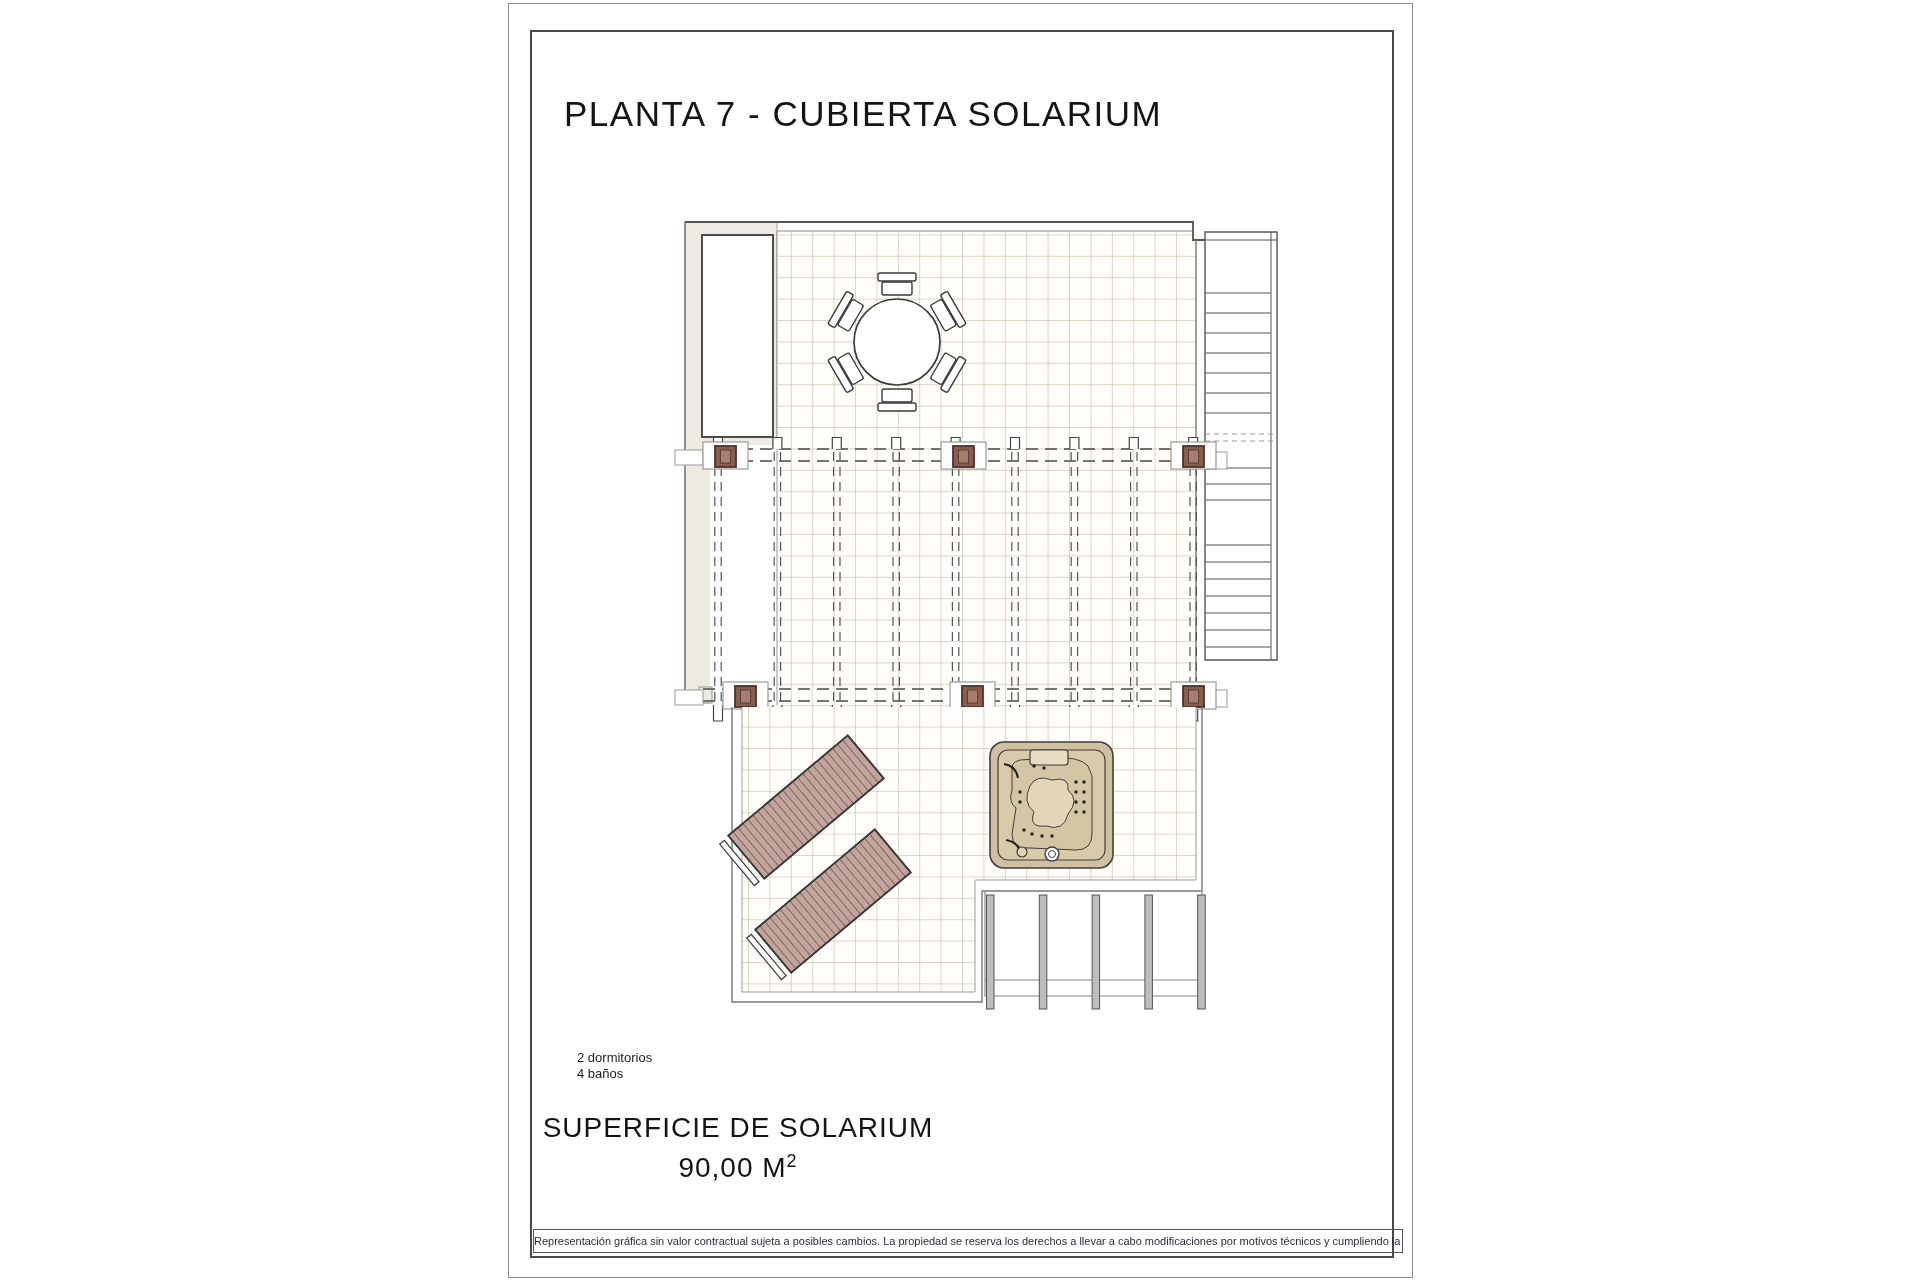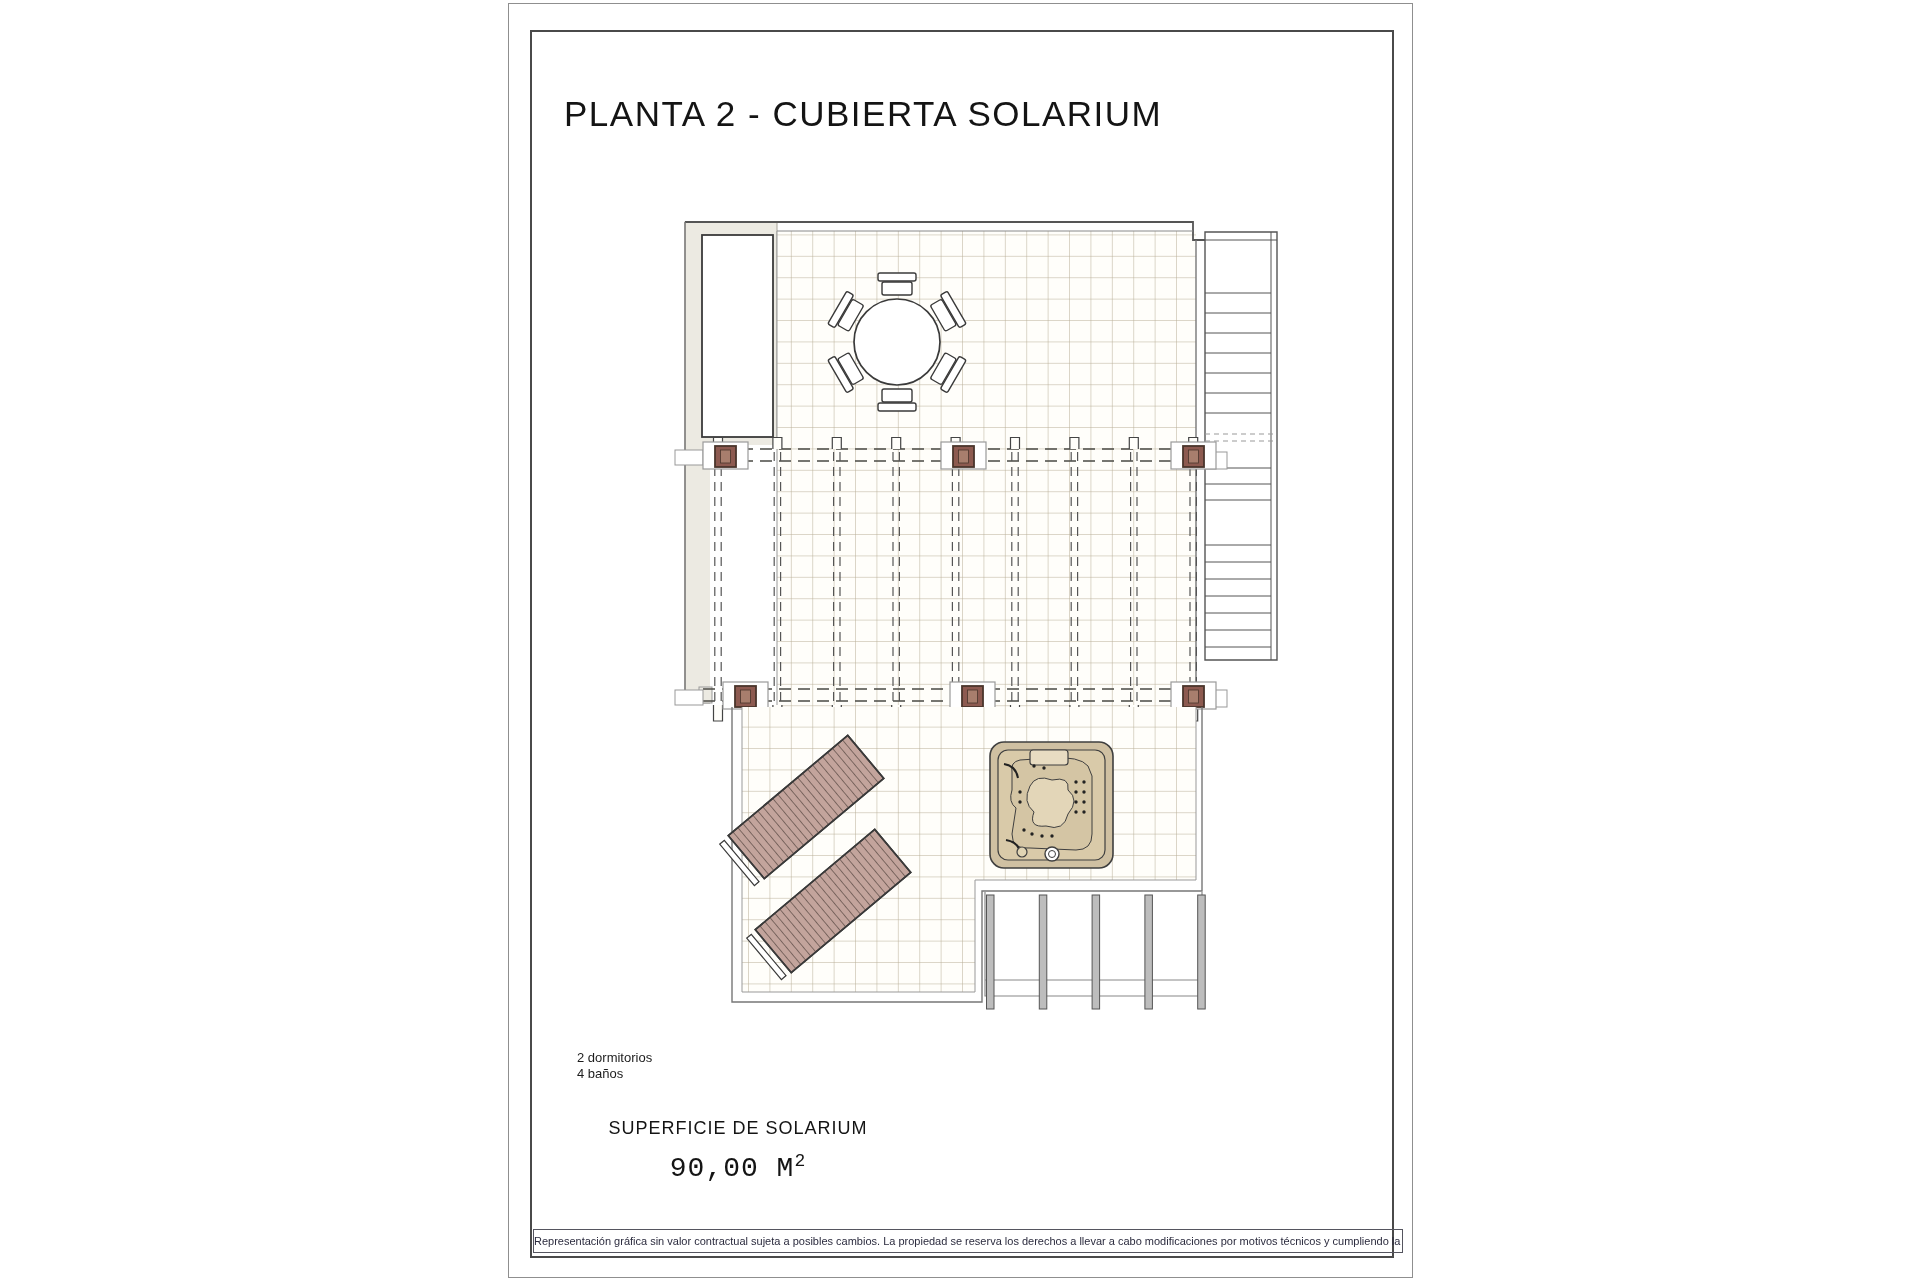--- a/index.html
+++ b/index.html
@@ -3,34 +3,34 @@
 <meta charset="utf-8">
 <style>
   html,body{margin:0;padding:0;background:#ffffff;}
   body{width:1920px;height:1280px;position:relative;font-family:"Liberation Sans",sans-serif;overflow:hidden;}
   .abs{position:absolute;}
   .page-outer{left:508px;top:3px;width:903px;height:1273px;border:1.5px solid #8f8f8f;background:#ffffff;}
   .page-frame{left:530px;top:30px;width:860px;height:1224px;border:2px solid #4a4a4a;background:#ffffff;}
   .plan-title{left:564px;top:94px;width:700px;font-size:35px;letter-spacing:1.5px;color:#141414;font-weight:400;white-space:nowrap;}
   .features{left:577px;top:1050px;font-size:13px;line-height:16px;color:#1c1c1c;}
   .surface-block{left:528px;top:1112px;width:420px;text-align:center;color:#141414;}
-  .surface-label{font-size:18px;letter-spacing:1px;line-height:32px;}
-  .surface-value{font-size:28px;letter-spacing:1px;line-height:34px;font-family:Liberation Mono, monospace;}
+  .surface-label{font-size:28px;letter-spacing:1px;line-height:32px;}
+  .surface-value{font-size:28px;letter-spacing:1px;line-height:34px;}
   .surface-value sup{font-size:18px;}
   .disclaimer-box{left:533px;top:1229px;width:868px;height:22px;border:1.5px solid #55555f;
     font-size:11px;line-height:22px;text-align:center;color:#2b2b3e;white-space:nowrap;overflow:hidden;}
   svg{position:absolute;left:0;top:0;}
 </style>
 </head>
 <body>
 
 <div class="abs page-outer"></div>
 <div class="abs page-frame"></div>
 
-<div class="abs plan-title">PLANTA 2 - CUBIERTA SOLARIUM</div>
+<div class="abs plan-title">PLANTA 7 - CUBIERTA SOLARIUM</div>
 
 <svg width="1920" height="1280" viewBox="0 0 1920 1280">
   <defs>
     <pattern id="tileP" width="21.4" height="21.4" patternUnits="userSpaceOnUse">
       <path d="M21.4,0 V21.4 M0,21.4 H21.4" stroke="#B8AE96" stroke-width="1" fill="none"></path>
     </pattern>
     <pattern id="slatP" width="6.5" height="10" patternUnits="userSpaceOnUse">
       <path d="M6.5,0 V10" stroke="#55463F" stroke-width="1.3" fill="none"></path>
     </pattern>
 

